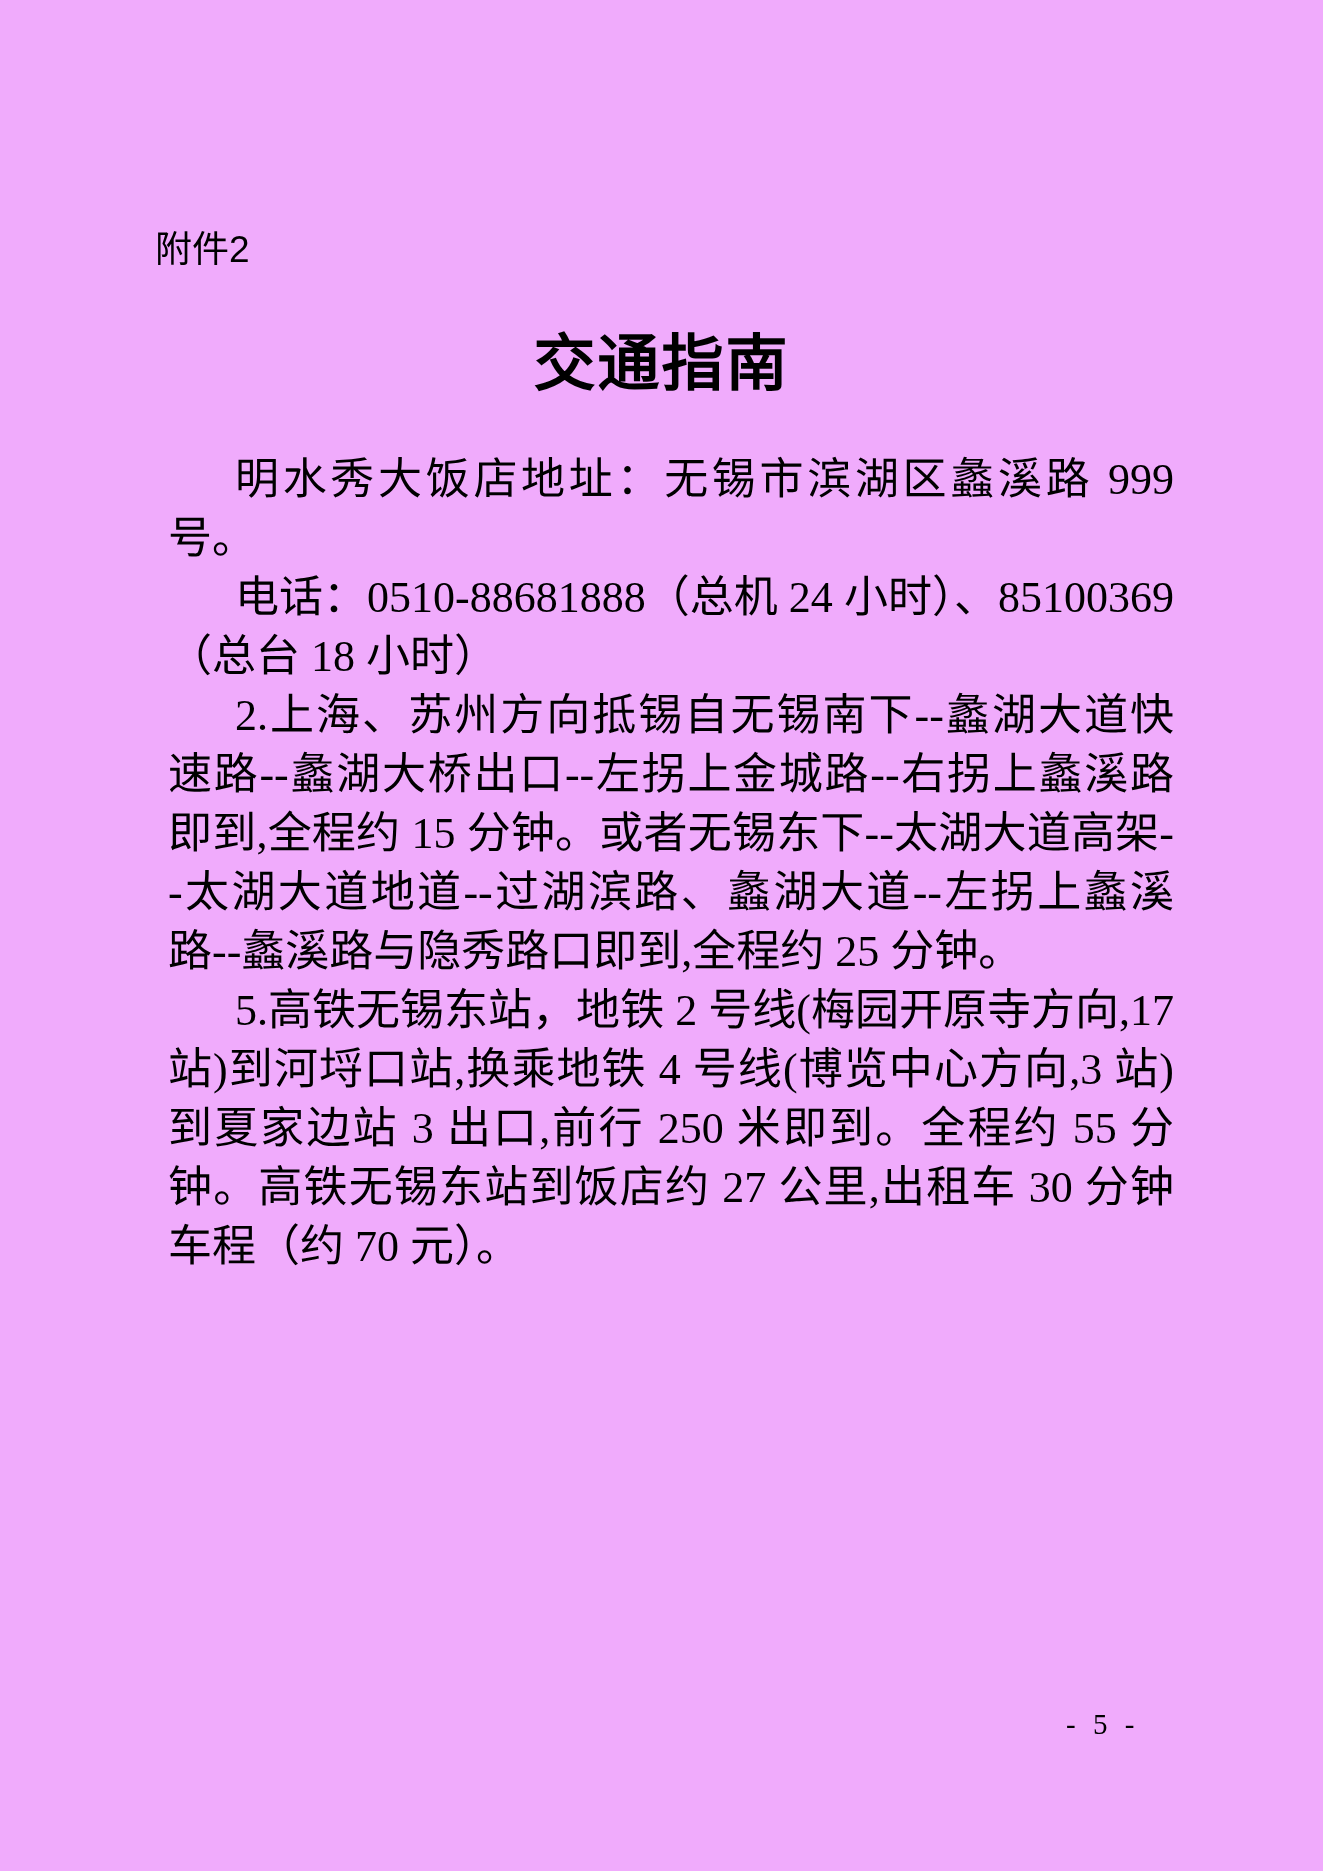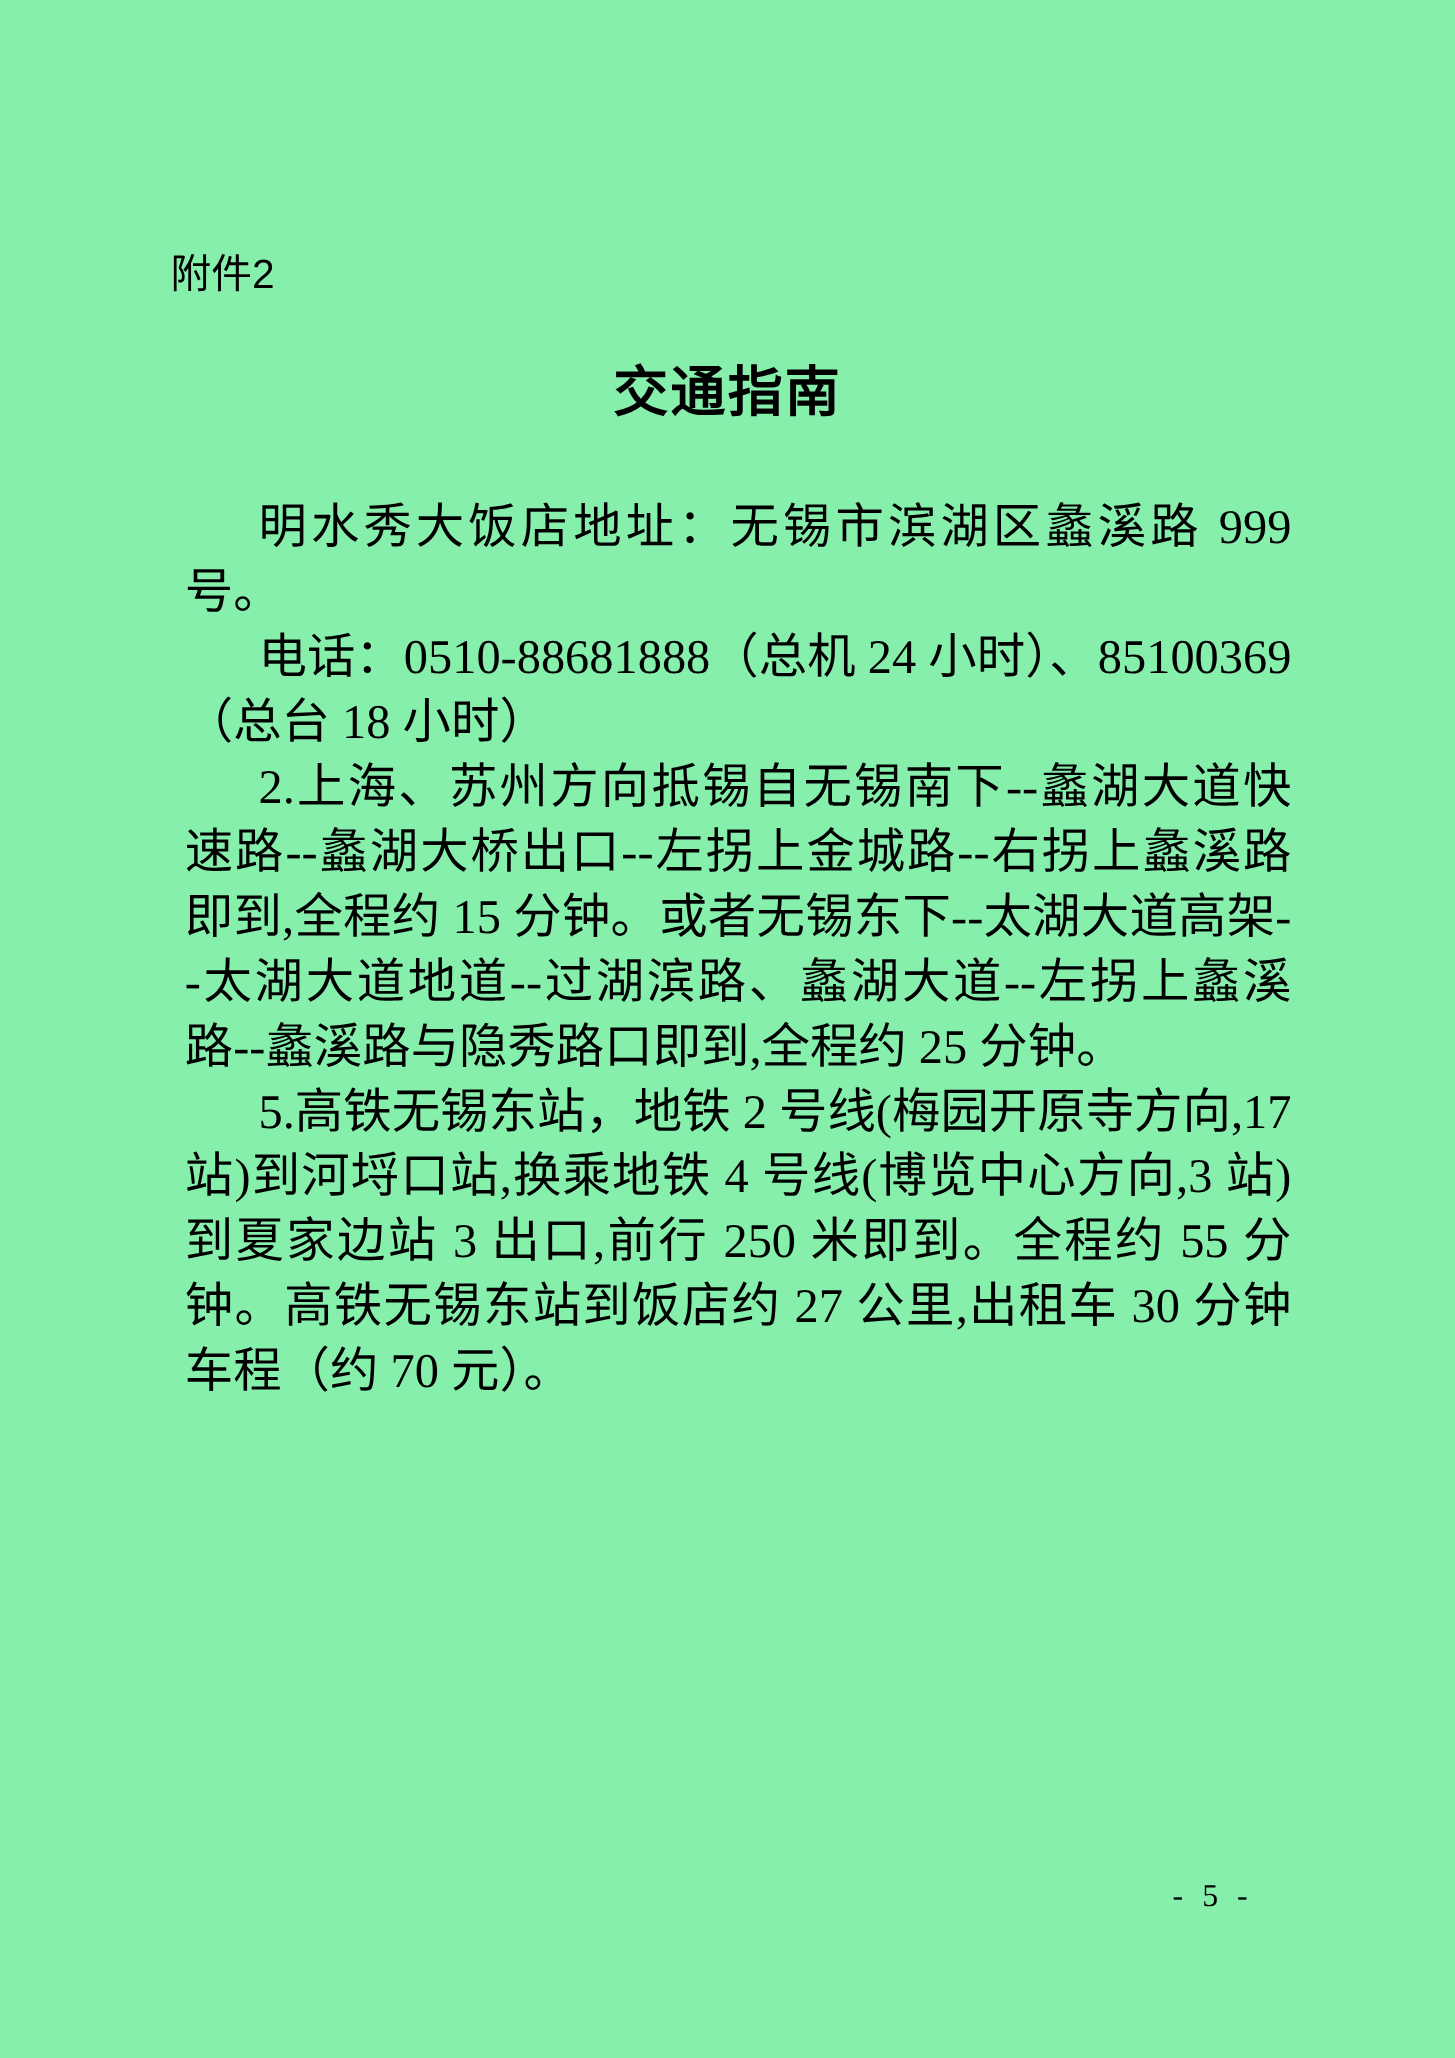--- a/index.html
+++ b/index.html
@@ -5,21 +5,21 @@
   html, body {
     margin: 0;
     padding: 0;
     background: #888;
   }
   .page {
     position: relative;
     width: 1323px;
     height: 1871px;
     margin: 0 auto;
-    background: #86efac;
+    background: #f0abfc;
     color: #000000;
     overflow: hidden;
     font-family: "Liberation Serif", "DejaVu Serif", serif;
   }
   .attachment-label {
     position: absolute;
     left: 155px;
     top: 228px;
     font-size: 37px;
     line-height: 1.2;
@@ -27,21 +27,21 @@
     font-family: "Liberation Sans", "DejaVu Sans", sans-serif;
     color: #000000;
   }
   .doc-title {
     position: absolute;
     left: 0;
     top: 330px;
     width: 100%;
     margin: 0;
     text-align: center;
-    font-size: 50px;
+    font-size: 62px;
     line-height: 1.1;
     font-weight: bold;
     letter-spacing: 2px;
     font-family: "Liberation Serif", "DejaVu Serif", serif;
     color: #000000;
   }
   .doc-body {
     position: absolute;
     left: 168px;
     top: 450px;

